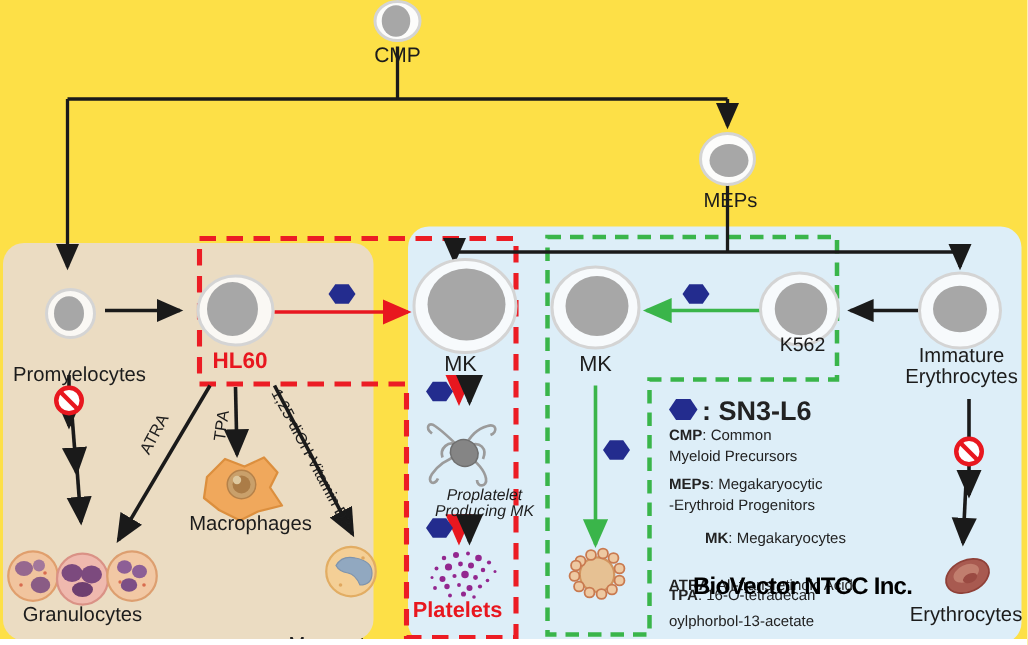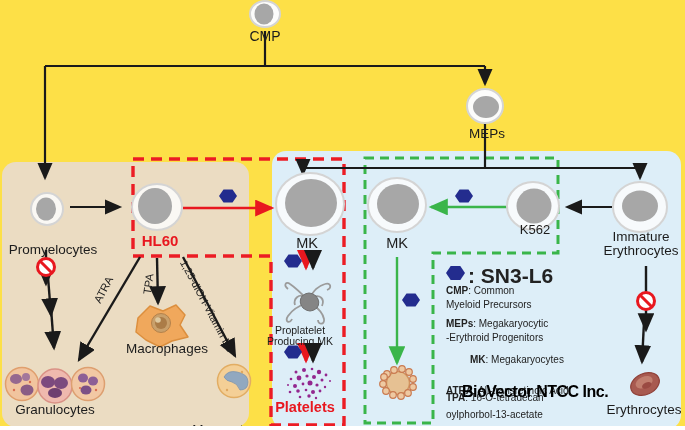--- a/index.html
+++ b/index.html
@@ -6,21 +6,21 @@
   #fig{position:relative;width:685px;height:426px;background:#fde047;overflow:hidden;
        font-family:"Liberation Sans","DejaVu Sans",sans-serif;color:#1c1c1c;}
   #gfx{position:absolute;left:0;top:0;}
   .lbl{position:absolute;transform:translate(-50%,0);white-space:nowrap;text-align:center;
        font-size:13.5px;line-height:1.05;color:#1c1c1c;}
   .lbl.small{font-size:10.5px;}
   .lbl.red{color:#e8171f;font-weight:bold;font-size:15px;}
   .lbl.rot{transform-origin:center center;}
   .legend-line{position:absolute;left:446px;white-space:nowrap;font-size:10px;color:#222;}
   .legend-line .term{font-weight:bold;}
-  .legend-title{font-size:21px;font-weight:bold;}
+  .legend-title{font-size:18px;font-weight:bold;}
   #watermark{position:absolute;left:462px;top:383px;width:215px;text-align:left;
        font-size:16px;font-weight:bold;color:#000;letter-spacing:-0.5px;white-space:nowrap;}
 </style>
 </head>
 <body>
 
 <div id="fig">
 
 <svg id="gfx" width="685" height="430" viewBox="0 0 685 430">
   <defs>
@@ -239,21 +239,21 @@
 <div class="lbl" style="left:307px;top:236px;font-size:14.5px;">MK</div>
 <div class="lbl" style="left:397px;top:236px;font-size:14.5px;">MK</div>
 <div class="lbl" style="left:535px;top:223px;font-size:13px;">K562</div>
 <div class="lbl" style="left:641px;top:230px;">
   <div>Immature</div>
   <div>Erythrocytes</div>
 </div>
 <div class="lbl" style="left:55px;top:403px;">Granulocytes</div>
 <div class="lbl" style="left:167px;top:342px;">Macrophages</div>
 <div class="lbl" style="left:225px;top:423px;">Monocytes</div>
-<div class="lbl small" style="left:300px;top:325px;">
+<div class="lbl small" style="left:323px;top:325px;font-style:italic;">
   <div>Proplatelet</div>
   <div>Producing MK</div>
 </div>
 <div class="lbl red" style="left:305px;top:400px;font-size:14.5px;">Platelets</div>
 <div class="lbl" style="left:644px;top:403px;">Erythrocytes</div>
 
 <div class="lbl rot" style="left:104px;top:290px;font-size:11px;transform:translate(-50%,-50%) rotate(-62deg);">ATRA</div>
 <div class="lbl rot" style="left:149px;top:284px;font-size:11px;transform:translate(-50%,-50%) rotate(-82deg);">TPA</div>
 <div class="lbl rot small" style="left:207px;top:306px;transform:translate(-50%,-50%) rotate(62deg);">1,25-diOH-Vitamin D3</div>
 

